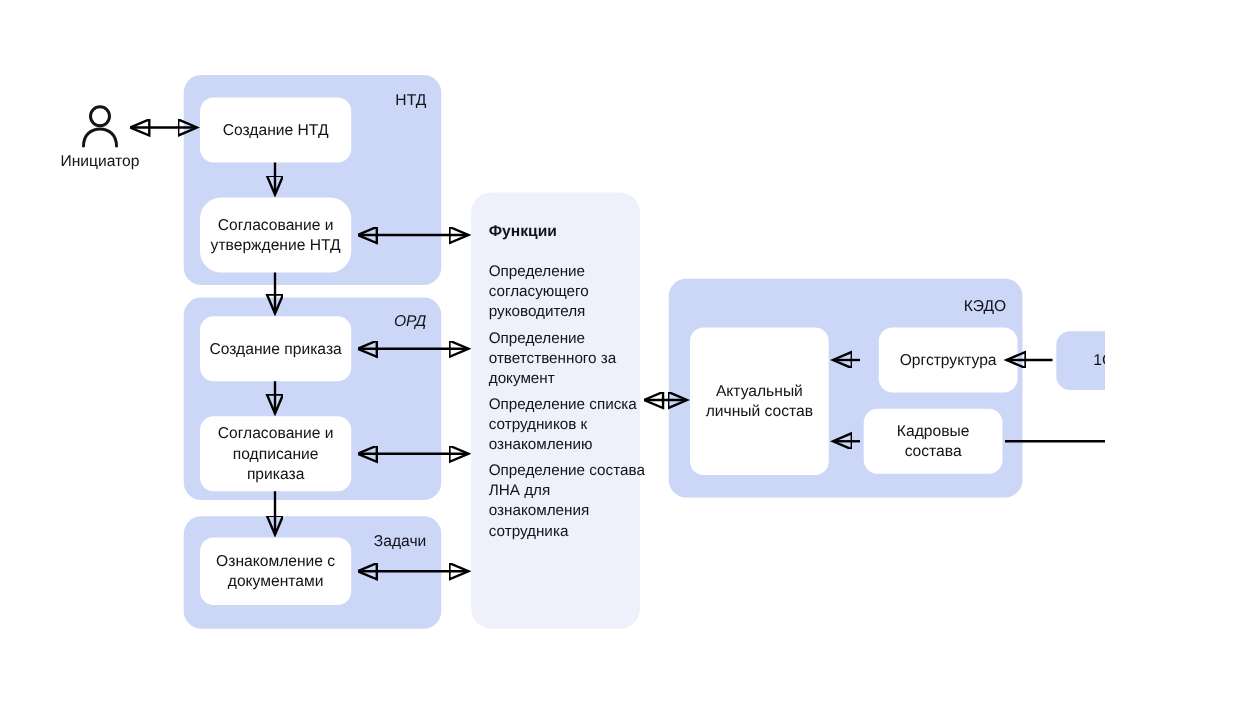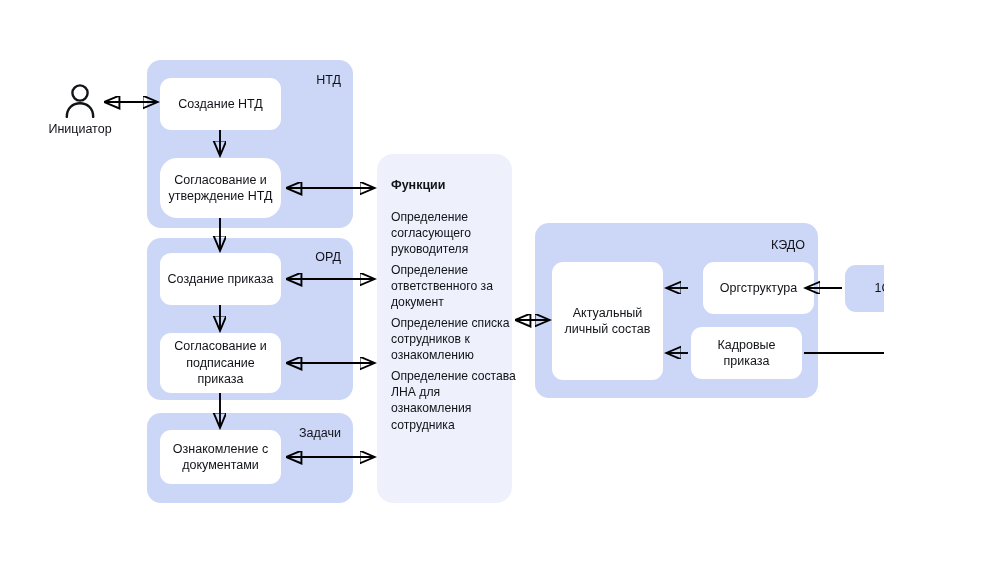--- a/index.html
+++ b/index.html
@@ -100,21 +100,21 @@
 </style>
 </head>
 <body>
 
 <div id="canvas">
 
   <div class="panel" style="left:147px; top:60px; width:206px; height:168px;"></div>
   <div class="panel-label" style="left:253px; top:74px; width:88px;">НТД</div>
 
   <div class="panel" style="left:147px; top:238px; width:206px; height:162px;"></div>
-  <div class="panel-label" style="left:253px; top:251px; width:88px;">ОРД</div>
+  <div class="panel-label" style="left:253px; top:251px; width:88px;font-style:italic;">ОРД</div>
 
   <div class="panel" style="left:147px; top:413px; width:206px; height:90px;"></div>
   <div class="panel-label" style="left:241px; top:427px; width:100px;">Задачи</div>
 
   <div class="panel light" style="left:377px; top:154px; width:135px; height:349px;"></div>
 
   <div class="panel" style="left:535px; top:223px; width:283px; height:175px;"></div>
   <div class="panel-label" style="left:705px; top:239px; width:100px;">КЭДО</div>
 
   <div class="actor" style="left:62px; top:82px; width:36px; height:36px;">
@@ -149,21 +149,21 @@
   <div class="fn-item" style="left:391px; top:315px;">Определение списка сотрудников к ознакомлению</div>
   <div class="fn-item" style="left:391px; top:368px;">Определение состава ЛНА для ознакомления сотрудника</div>
 
   <div class="node" style="left:552px; top:262px; width:111px; height:118px;">
     <span>Актуальный личный состав</span>
   </div>
   <div class="node" style="left:691px; top:262px; width:111px; height:52px;margin-left:12px;">
     <span>Оргструктура</span>
   </div>
   <div class="node" style="left:691px; top:327px; width:111px; height:52px;">
-    <span>Кадровые приказа</span>
+    <span>Кадровые состава</span>
   </div>
 
   <div class="node tinted" style="left:845px; top:265px; width:103px; height:47px;text-align:center;">
     <span>1С ЗУП</span>
   </div>
 
   <svg id="arrows">
     <defs>
       <marker id="ah" markerWidth="9" markerHeight="9" refX="7.6" refY="3.4" orient="auto" markerUnits="strokeWidth">
         <path d="M0,0 L8,3.4 L0,6.8 z" fill="#000000" stroke="none"></path>

